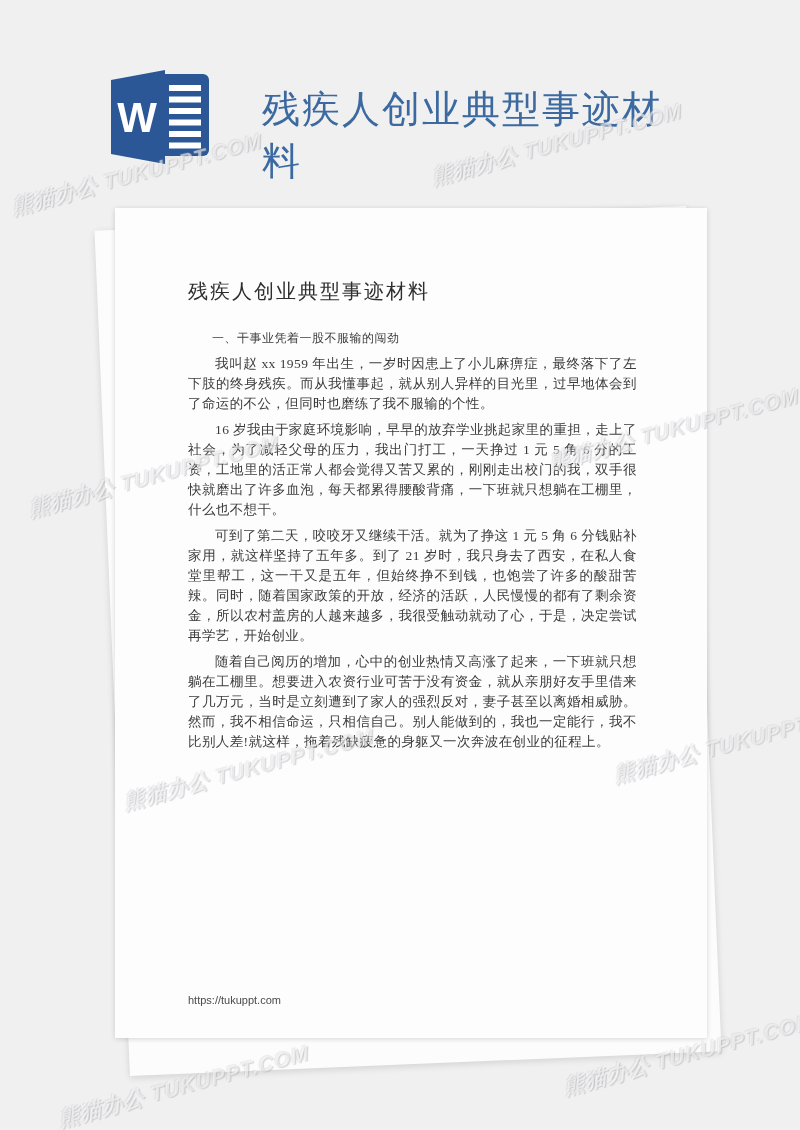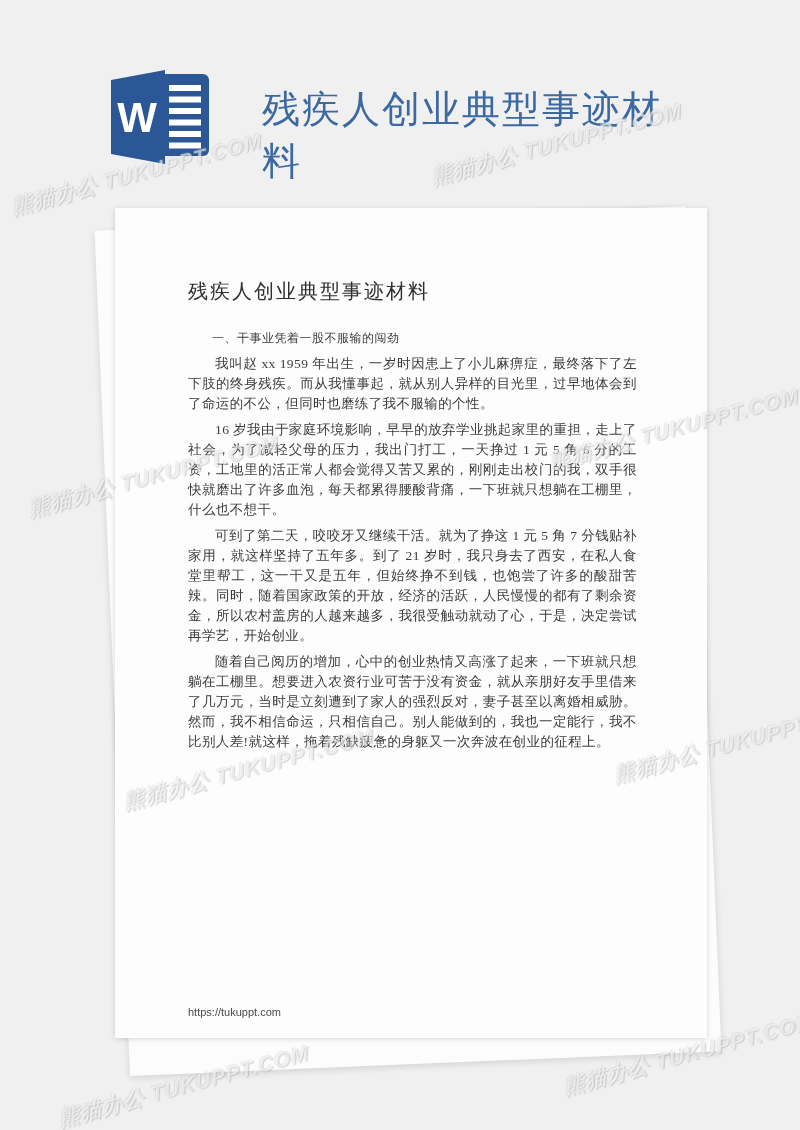--- a/index.html
+++ b/index.html
@@ -36,21 +36,21 @@
   }
   .doc-heading{
     font-size:12px;font-weight:400;margin:10px 0 6px 0;
     line-height:20px;text-indent:2em;letter-spacing:0.5px;
   }
   .doc-para{
     font-size:13.5px;margin:0 0 6px 0;line-height:20px;
     text-indent:2em;text-align:justify;letter-spacing:0.4px;
   }
   .doc-footer-link{
-    position:absolute;left:73px;bottom:20px;
+    position:absolute;left:73px;bottom:32px;
     font-family:"Liberation Sans",sans-serif;
     font-size:11px;color:#4a4a4a;text-decoration:none;
   }
   
   .wm-layer{position:absolute;left:0;top:0;width:800px;height:1130px;pointer-events:none;z-index:40;}
   .wm{
     position:absolute;white-space:nowrap;
     font-family:"Liberation Sans",sans-serif;
     font-weight:bold;font-style:italic;font-size:21px;letter-spacing:1px;
     color:rgba(255,255,255,0.55);
@@ -83,21 +83,21 @@
 <div class="paper-back"></div>
 
 <div class="paper">
   <div class="paper-inner">
 
     <h2 class="doc-title">残疾人创业典型事迹材料</h2>
 
     <h3 class="doc-heading">一、干事业凭着一股不服输的闯劲</h3>
     <p class="doc-para">我叫赵 xx 1959 年出生，一岁时因患上了小儿麻痹症，最终落下了左下肢的终身残疾。而从我懂事起，就从别人异样的目光里，过早地体会到了命运的不公，但同时也磨练了我不服输的个性。</p>
     <p class="doc-para">16 岁我由于家庭环境影响，早早的放弃学业挑起家里的重担，走上了社会，为了减轻父母的压力，我出门打工，一天挣过 1 元 5 角 6 分的工资，工地里的活正常人都会觉得又苦又累的，刚刚走出校门的我，双手很快就磨出了许多血泡，每天都累得腰酸背痛，一下班就只想躺在工棚里，什么也不想干。</p>
-    <p class="doc-para">可到了第二天，咬咬牙又继续干活。就为了挣这 1 元 5 角 7 分钱贴补家用，就这样坚持了五年多。到了 21 岁时，我只身去了西安，在私人食堂里帮工，这一干又是五年，但始终挣不到钱，也饱尝了许多的酸甜苦辣。同时，随着国家政策的开放，经济的活跃，人民慢慢的都有了剩余资金，所以农村盖房的人越来越多，我很受触动就动了心，于是，决定尝试再学艺，开始创业。</p>
+    <p class="doc-para">可到了第二天，咬咬牙又继续干活。就为了挣这 1 元 5 角 6 分钱贴补家用，就这样坚持了五年多。到了 21 岁时，我只身去了西安，在私人食堂里帮工，这一干又是五年，但始终挣不到钱，也饱尝了许多的酸甜苦辣。同时，随着国家政策的开放，经济的活跃，人民慢慢的都有了剩余资金，所以农村盖房的人越来越多，我很受触动就动了心，于是，决定尝试再学艺，开始创业。</p>
 
     <p class="doc-para">随着自己阅历的增加，心中的创业热情又高涨了起来，一下班就只想躺在工棚里。想要进入农资行业可苦于没有资金，就从亲朋好友手里借来了几万元，当时是立刻遭到了家人的强烈反对，妻子甚至以离婚相威胁。然而，我不相信命运，只相信自己。别人能做到的，我也一定能行，我不比别人差!就这样，拖着残缺疲惫的身躯又一次奔波在创业的征程上。</p>
 
   </div>
   <a class="doc-footer-link" href="#">https://tukuppt.com</a>
 </div>
 
 <div class="wm-layer">
   <span class="wm" style="left:8px;top:160px;">熊猫办公 TUKUPPT.COM</span>
   <span class="wm" style="left:428px;top:130px;">熊猫办公 TUKUPPT.COM</span>

